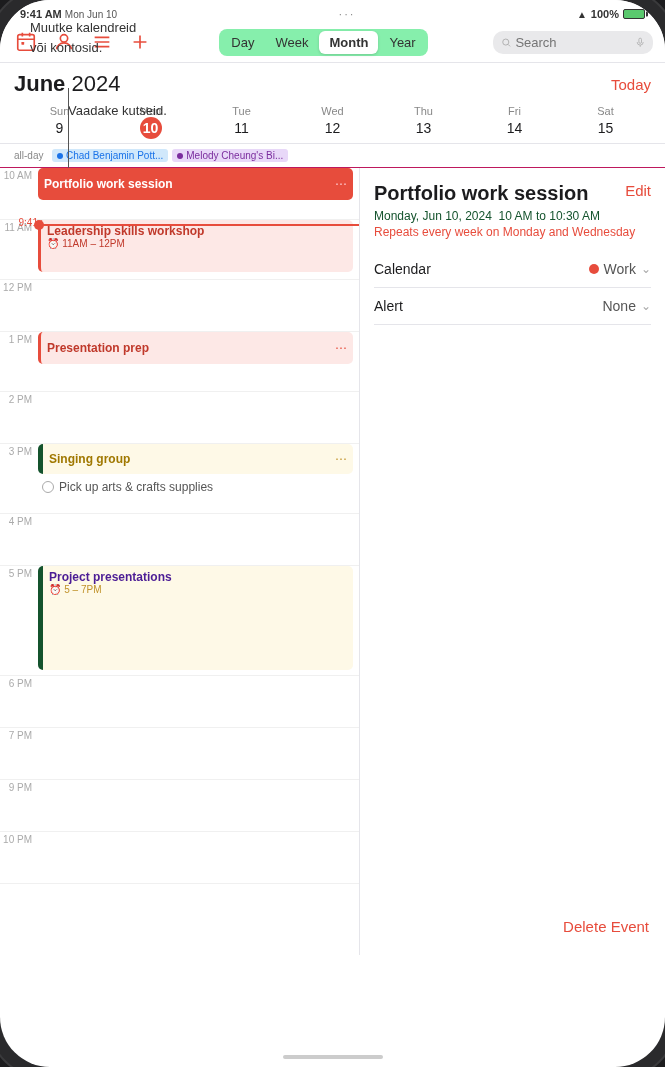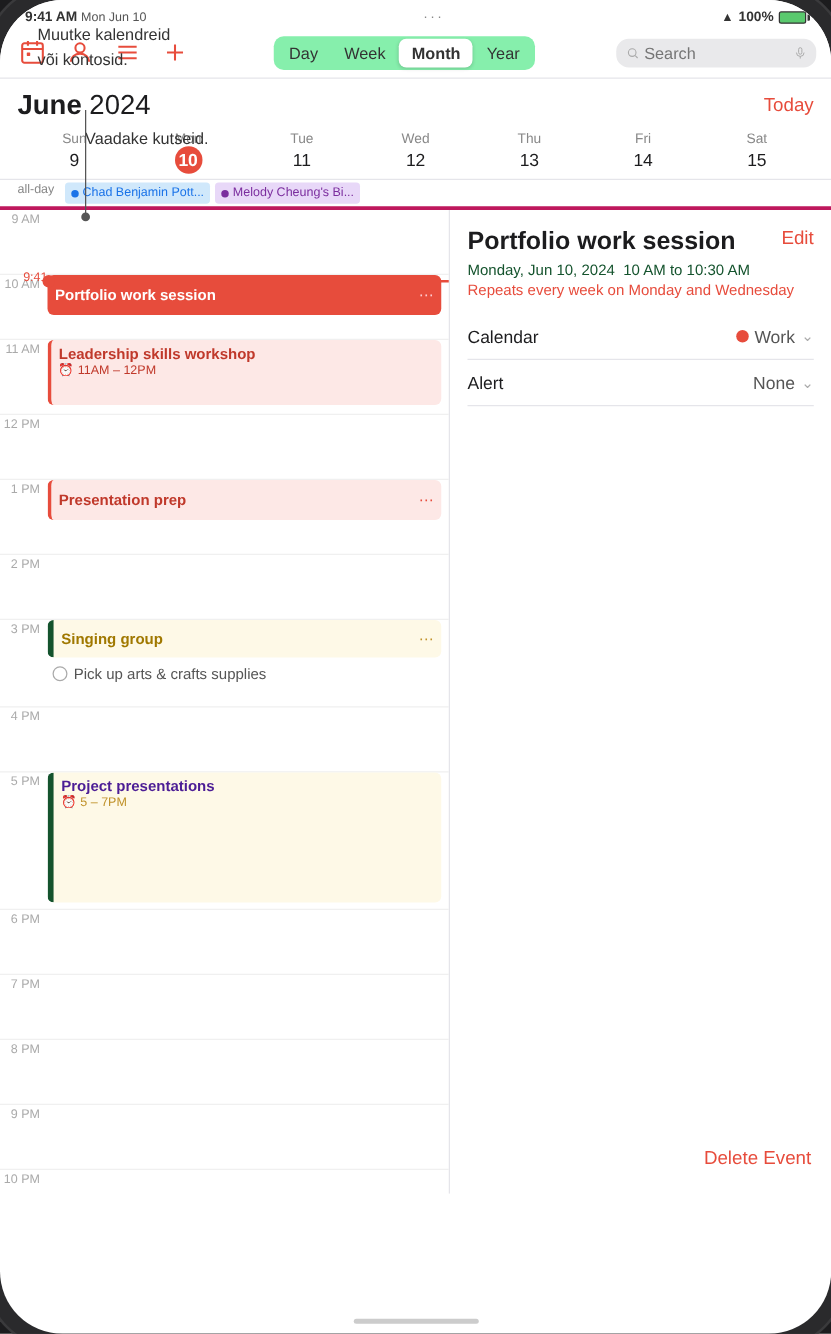--- a/index.html
+++ b/index.html
@@ -179,22 +179,23 @@
       color: #fff;
       font-weight: 700;
     }
     .week-day .day-label {
       font-size: 11px;
       color: #888;
       text-transform: none;
     }
     .all-day-row {
       display: flex;
+      align-items: center;
       padding: 2px 14px;
-      border-bottom: 3px solid #be185d;
+      border-bottom: 1px solid #be185d;
       min-height: 24px;
     }
     .all-day-label {
       font-size: 10px;
       color: #888;
       width: 38px;
       flex-shrink: 0;
     }
     .all-day-events {
       display: flex;
@@ -463,24 +464,20 @@
 
     <div class="time-grid" style="position:relative; overflow-y:auto;">
 
       <div style="position:absolute; top:56px; left:0; right:0; z-index:10;">
         <div style="position:absolute; left:2px; top:-7px; font-size:10px; color:#e74c3c; width:36px; text-align:right;">9:41</div>
         <div style="position:absolute; left:38px; right:0; height:2px; background:#e74c3c; top:0;">
           <div style="position:absolute; left:-4px; top:-4px; width:10px; height:10px; background:#e74c3c; border-radius:50%;"></div>
         </div>
       </div>
 
-      <div class="time-row">
-        <div class="time-label">9 AM</div>
-        <div style="flex:1;"></div>
-      </div>
 
       <div class="time-row" style="position:relative;">
         <div class="time-label">10 AM</div>
         <div style="flex:1; position:relative;">
           <div class="event-block event-red" style="position:relative; left:0; right:6px; margin-right:6px; height:32px; border-radius:5px; padding:4px 6px; display:flex; align-items:center; justify-content:space-between;">
             <span style="font-size:12px; font-weight:600; color:#fff;">Portfolio work session</span>
             <span style="color:#ffcdd2; font-size:12px;">⋯</span>
           </div>
         </div>
       </div>
@@ -547,24 +544,20 @@
       <div class="time-row" style="min-height:52px;">
         <div class="time-label">6 PM</div>
         <div style="flex:1; border-left:3px solid #f5c518; margin-left:2px; background:#fef9e7;"></div>
       </div>
 
       <div class="time-row">
         <div class="time-label">7 PM</div>
         <div style="flex:1;"></div>
       </div>
 
-      <div class="time-row">
-        <div class="time-label">8 PM</div>
-        <div style="flex:1;"></div>
-      </div>
 
       <div class="time-row">
         <div class="time-label">9 PM</div>
         <div style="flex:1;"></div>
       </div>
 
       <div class="time-row">
         <div class="time-label">10 PM</div>
         <div style="flex:1;"></div>
       </div>

